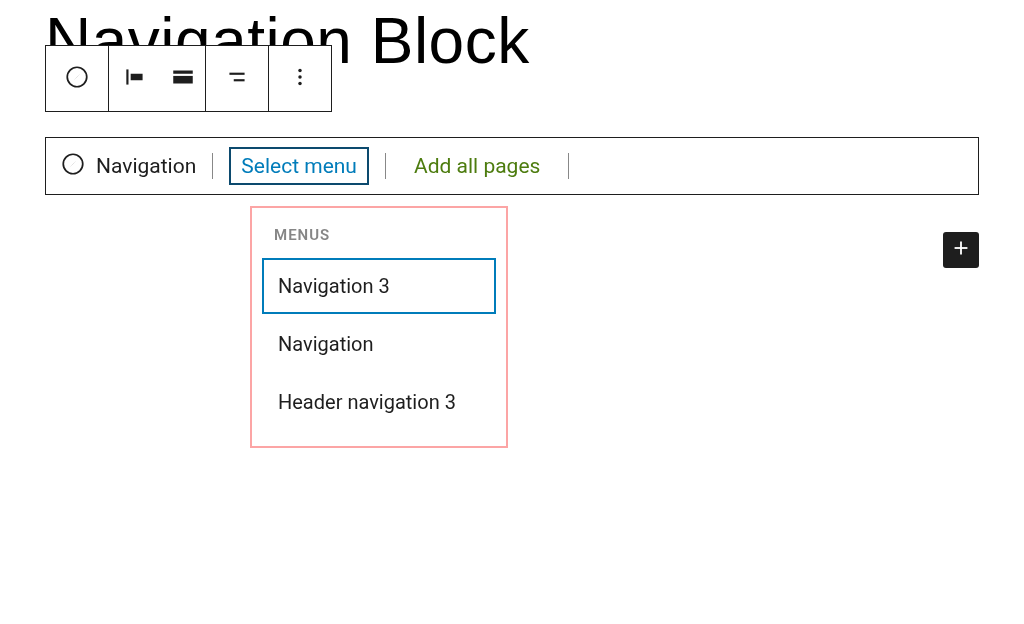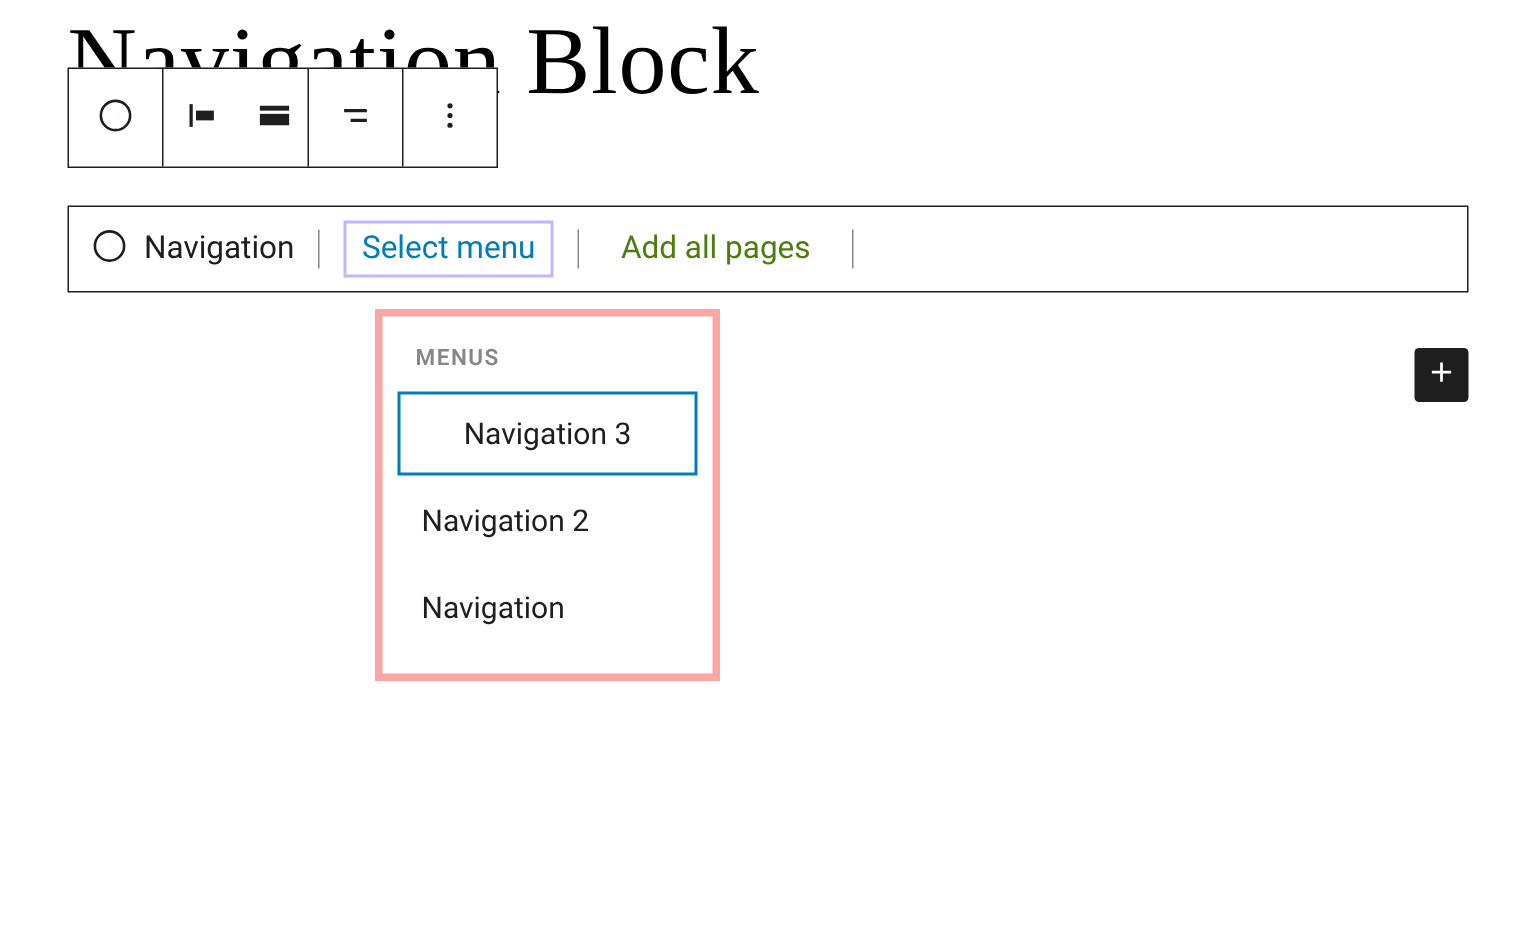--- a/index.html
+++ b/index.html
@@ -8,21 +8,21 @@
       width: 1024px;
       height: 624px;
       background: #fff;
       position: relative;
       overflow: hidden;
     }
     .page-title {
       position: absolute;
       top: 4px;
       left: 45px;
-      font-family: Liberation Serif, serif;
+      font-family: Liberation Sans, sans-serif;
       font-size: 64px;
       font-weight: 400;
       color: #000;
       letter-spacing: 0.5px;
     }
     .block-toolbar {
       position: absolute;
       top: 45px;
       left: 45px;
       display: flex;
@@ -77,31 +77,31 @@
       margin: 0 16px;
     }
     .nav-action {
       font-size: 21px;
       color: #4d7c0f;
       cursor: pointer;
       padding: 5px 10px;
       border: 2px solid transparent;
     }
     .nav-action.selected {
-      border: 2px solid #c4b5fd;
+      border: 2px solid #0c4a6e;
       color: #007cba;
       padding: 5px 10px;
     }
 
     .dropdown {
       position: absolute;
       top: 206px;
       left: 250px;
-      width: 230px;
-      border: 5px solid #fca5a5;
+      width: 258px;
+      border: 2px solid #fca5a5;
       background: #fff;
       padding: 14px 10px 14px 10px;
     }
     .dropdown-header {
       text-transform: uppercase;
       font-size: 15px;
       color: #868686;
       letter-spacing: 1px;
       font-weight: 600;
       padding: 4px 12px 14px 12px;
@@ -109,21 +109,20 @@
     .dropdown-item {
       font-size: 20px;
       color: #1e1e1e;
       padding: 14px 14px;
       cursor: pointer;
       border: 2px solid transparent;
       margin-bottom: 2px;
     }
     .dropdown-item.active {
       border: 2px solid #007cba;
-      text-align: center;
     }
 
     .add-button {
       position: absolute;
       top: 232px;
       right: 45px;
       width: 36px;
       height: 36px;
       background: #1e1e1e;
       border-radius: 3px;
@@ -204,22 +203,22 @@
   <span class="vsep"></span>
   <span class="nav-action selected">Select menu</span>
   <span class="vsep"></span>
   <span class="nav-action">Add all pages</span>
   <span class="vsep"></span>
 </div>
 
 <div class="dropdown">
   <div class="dropdown-header">Menus</div>
   <div class="dropdown-item active">Navigation 3</div>
-  <div class="dropdown-item">Navigation 2</div>
   <div class="dropdown-item">Navigation</div>
+  <div class="dropdown-item">Header navigation 3</div>
 </div>
 
 <div class="add-button">
   <span>
     <svg viewBox="0 0 24 24" fill="none" stroke-width="2">
         <line x1="12" y1="5" x2="12" y2="19"></line>
         <line x1="5" y1="12" x2="19" y2="12"></line>
       </svg>
   </span>
 </div>

